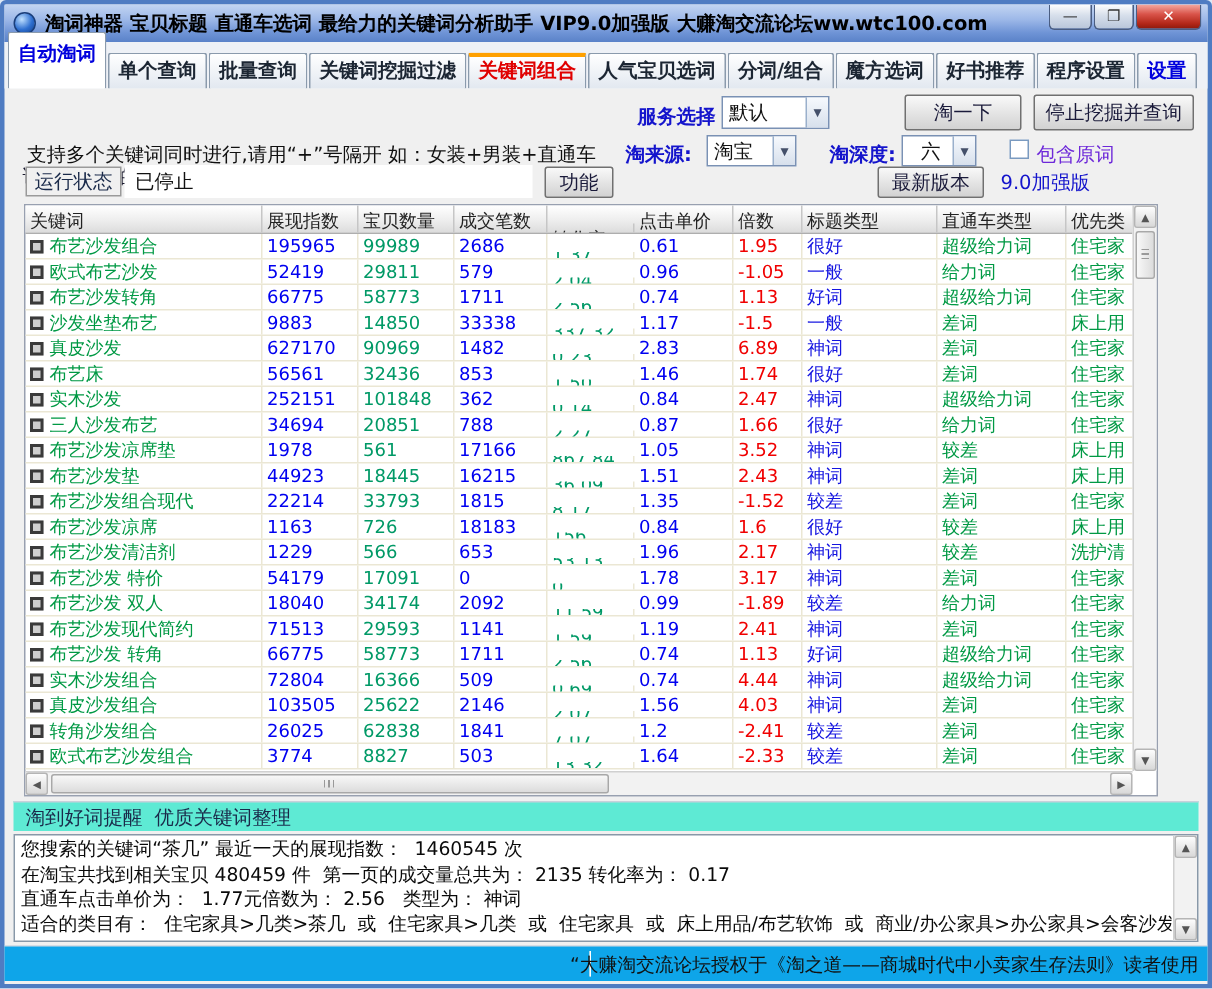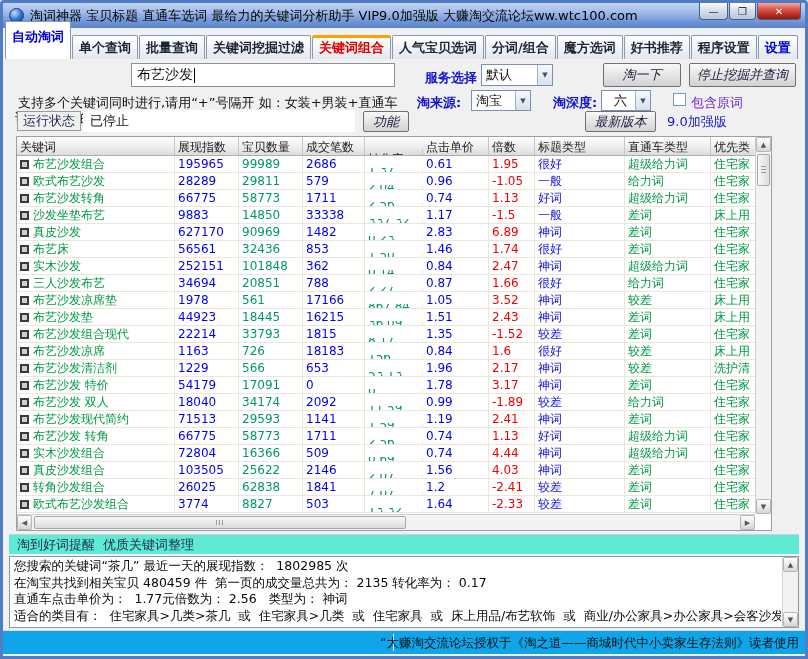--- a/index.html
+++ b/index.html
@@ -10,21 +10,21 @@
     background:#f0f0f0;
     font-family:"DejaVu Sans","Liberation Sans",sans-serif;font-size:12px;color:#111;
   }
   
   .titlebar{position:absolute;left:0;top:0;width:802px;height:25px;
     background:linear-gradient(180deg,#c3d5f2 0%,#9db8e8 40%,#6f94d6 75%,#5a82c8 100%);
     display:flex;align-items:center;padding-left:6px;}
   .app-icon{width:15px;height:15px;border-radius:50%;
     background:radial-gradient(circle at 35% 30%,#bfe0ff 0%,#2e6fd0 55%,#123f8a 100%);
     border:1px solid #1a3e7a;margin-right:6px;flex:0 0 auto;}
-  .title-text{font-weight:normal;font-size:13px;color:#000;white-space:nowrap;overflow:hidden;}
+  .title-text{font-weight:bold;font-size:13px;color:#000;white-space:nowrap;overflow:hidden;}
   .winbtns{position:absolute;right:4px;top:0;display:flex;}
   .winbtn{height:17px;border:1px solid #4a5d82;border-top:none;border-radius:0 0 4px 4px;
     display:flex;align-items:center;justify-content:center;font-size:10px;color:#333;
     background:linear-gradient(#fefefe,#d7dfeb 45%,#b9c6da);margin-left:1px;}
   .winbtn.min{width:29px;}
   .winbtn.max{width:27px;}
   .winbtn.close{width:44px;color:#fff;font-weight:bold;
     background:linear-gradient(#f4a9a0,#d9544a 40%,#b22718 80%,#8f1a0d);}
   
   .tabbar{position:absolute;left:0;top:25px;width:802px;height:31px;
@@ -44,21 +44,21 @@
     display:flex;align-items:center;padding-left:5px;}
   .caret{display:inline-block;width:1px;height:15px;background:#000;margin-left:1px;}
   .select{position:absolute;background:#fff;border:1px solid #7a91b4;display:flex;align-items:center;}
   .select .val{flex:1;padding-left:4px;font-size:13px;white-space:nowrap;overflow:hidden;}
   .select .drop{width:15px;align-self:stretch;border-left:1px solid #9ab0cc;
     background:linear-gradient(#f6f9fd,#d7e0ec);display:flex;align-items:center;justify-content:center;
     font-size:7px;color:#44506a;}
   .btn{position:absolute;border:1px solid #707070;border-radius:2px;
     background:linear-gradient(#f9f9f9,#e3e3e3 55%,#d2d2d2);
     display:flex;align-items:center;justify-content:center;
-    font-size:13px;color:#1a1a3a;white-space:nowrap;font-style:italic;}
+    font-size:13px;color:#1a1a3a;white-space:nowrap;}
   .checkbox{position:absolute;width:13px;height:13px;background:#fff;border:1px solid #7a9ac0;}
   .status-label{position:absolute;left:14px;top:108px;width:64px;height:20px;
     border:1px solid #9a9a9a;display:flex;align-items:center;justify-content:center;
     color:#1a2a4a;font-size:13px;background:#f0f0f0;}
   .status-strip{position:absolute;left:80px;top:107px;width:272px;height:22px;background:#fff;
     display:flex;align-items:center;padding-left:7px;font-size:13px;color:#111;}
   
   .table{position:absolute;left:13px;top:133px;width:756px;height:395px;
     background:#fff;border:1px solid #98a0b0;}
   .thead{display:flex;height:19px;background:linear-gradient(#ffffff,#ececec 60%,#dcdcdc);
@@ -132,24 +132,20 @@
       <div class="tab highlight">关键词组合</div>
       <div class="tab ">人气宝贝选词</div>
       <div class="tab ">分词/组合</div>
       <div class="tab ">魔方选词</div>
       <div class="tab ">好书推荐</div>
       <div class="tab ">程序设置</div>
       <div class="tab link">设置</div>
     </div>
 
   <div class="lbl" style="left:12px;top:66px;font-size:13px;color:#1a1a2e;margin-top:40px;">请输入要淘的词</div>
-  <div class="field q-input">
-    <span>布艺沙发</span>
-      <span class="caret"></span>
-  </div>
   <div class="lbl blue-lbl" style="left:410px;top:66px;margin-left:12px;">服务选择</div>
   <div class="select" style="left:478px;top:61px;width:72px;height:22px;">
     <span class="val">默认</span>
     <span class="drop">▼</span>
   </div>
   <div class="btn" style="left:600px;top:60px;width:78px;height:24px;">淘一下</div>
   <div class="btn" style="left:686px;top:60px;width:107px;height:24px;">停止挖掘并查询</div>
 
   <div class="lbl" style="left:15px;top:91px;font-size:13px;color:#101010;">支持多个关键词同时进行,请用“+”号隔开 如：女装+男装+直通车</div>
   <div class="lbl blue-lbl" style="left:414px;top:91px;">淘来源:</div>
@@ -200,21 +196,21 @@
           <div class="tc c6">1.95</div>
           <div class="tc c7">很好</div>
           <div class="tc c8">超级给力词</div>
           <div class="tc c9">住宅家</div>
         </div>
         <div class="trow">
           <div class="tc c0">
             <span class="cb"></span>
             <span>欧式布艺沙发</span>
           </div>
-          <div class="tc c1">28289</div>
+          <div class="tc c1">52419</div>
           <div class="tc c2">29811</div>
           <div class="tc c3">579</div>
           <div class="tc c4">2.04</div>
           <div class="tc c5">0.96</div>
           <div class="tc c6">-1.05</div>
           <div class="tc c7">一般</div>
           <div class="tc c8">给力词</div>
           <div class="tc c9">住宅家</div>
         </div>
         <div class="trow">
@@ -523,21 +519,21 @@
     </div>
   </div>
 
   <div class="subtabs">
     <span class="subtab">淘到好词提醒</span>
     <span class="subtab">优质关键词整理</span>
   </div>
 
   <div class="msgbox">
     <div class="msgarea">
-        <div class="msgline">您搜索的关键词“茶几” 最近一天的展现指数：  1802985 次</div>
+        <div class="msgline">您搜索的关键词“茶几” 最近一天的展现指数：  1460545 次</div>
         <div class="msgline">在淘宝共找到相关宝贝 480459 件  第一页的成交量总共为： 2135 转化率为： 0.17</div>
         <div class="msgline">直通车点击单价为：  1.77元倍数为： 2.56   类型为： 神词</div>
         <div class="msgline">适合的类目有：  住宅家具&gt;几类&gt;茶几  或  住宅家具&gt;几类  或  住宅家具  或  床上用品/布艺软饰  或  商业/办公家具&gt;办公家具&gt;会客沙发/茶</div>
       </div>
     <div class="msg-vscroll">
       <div class="sbtn" style="left:0;top:0;">
           <span>▲</span>
         </div>
       <div class="sbtn" style="left:0;bottom:0;">
           <span>▼</span>

